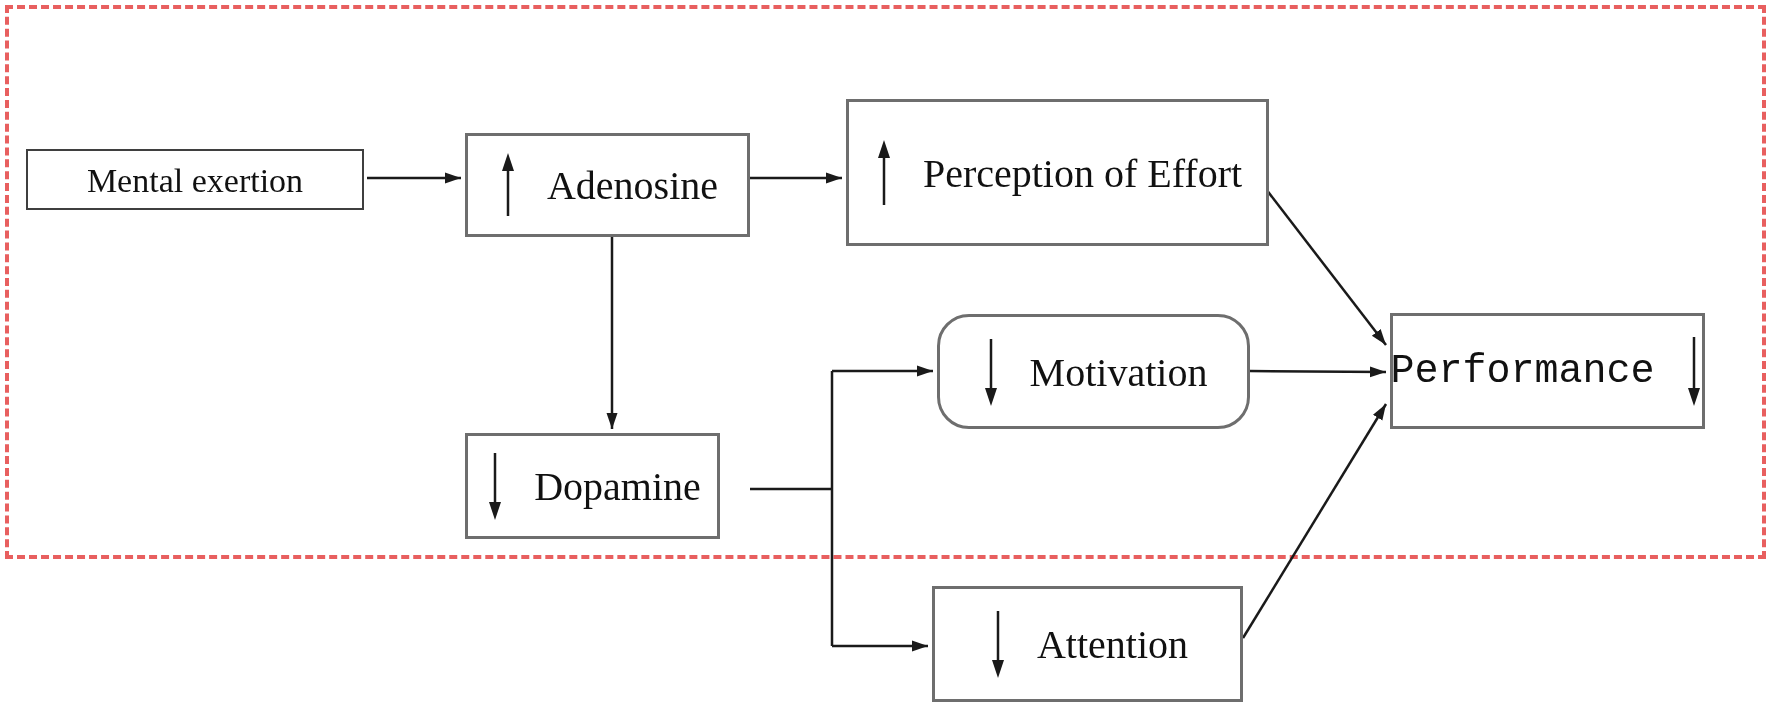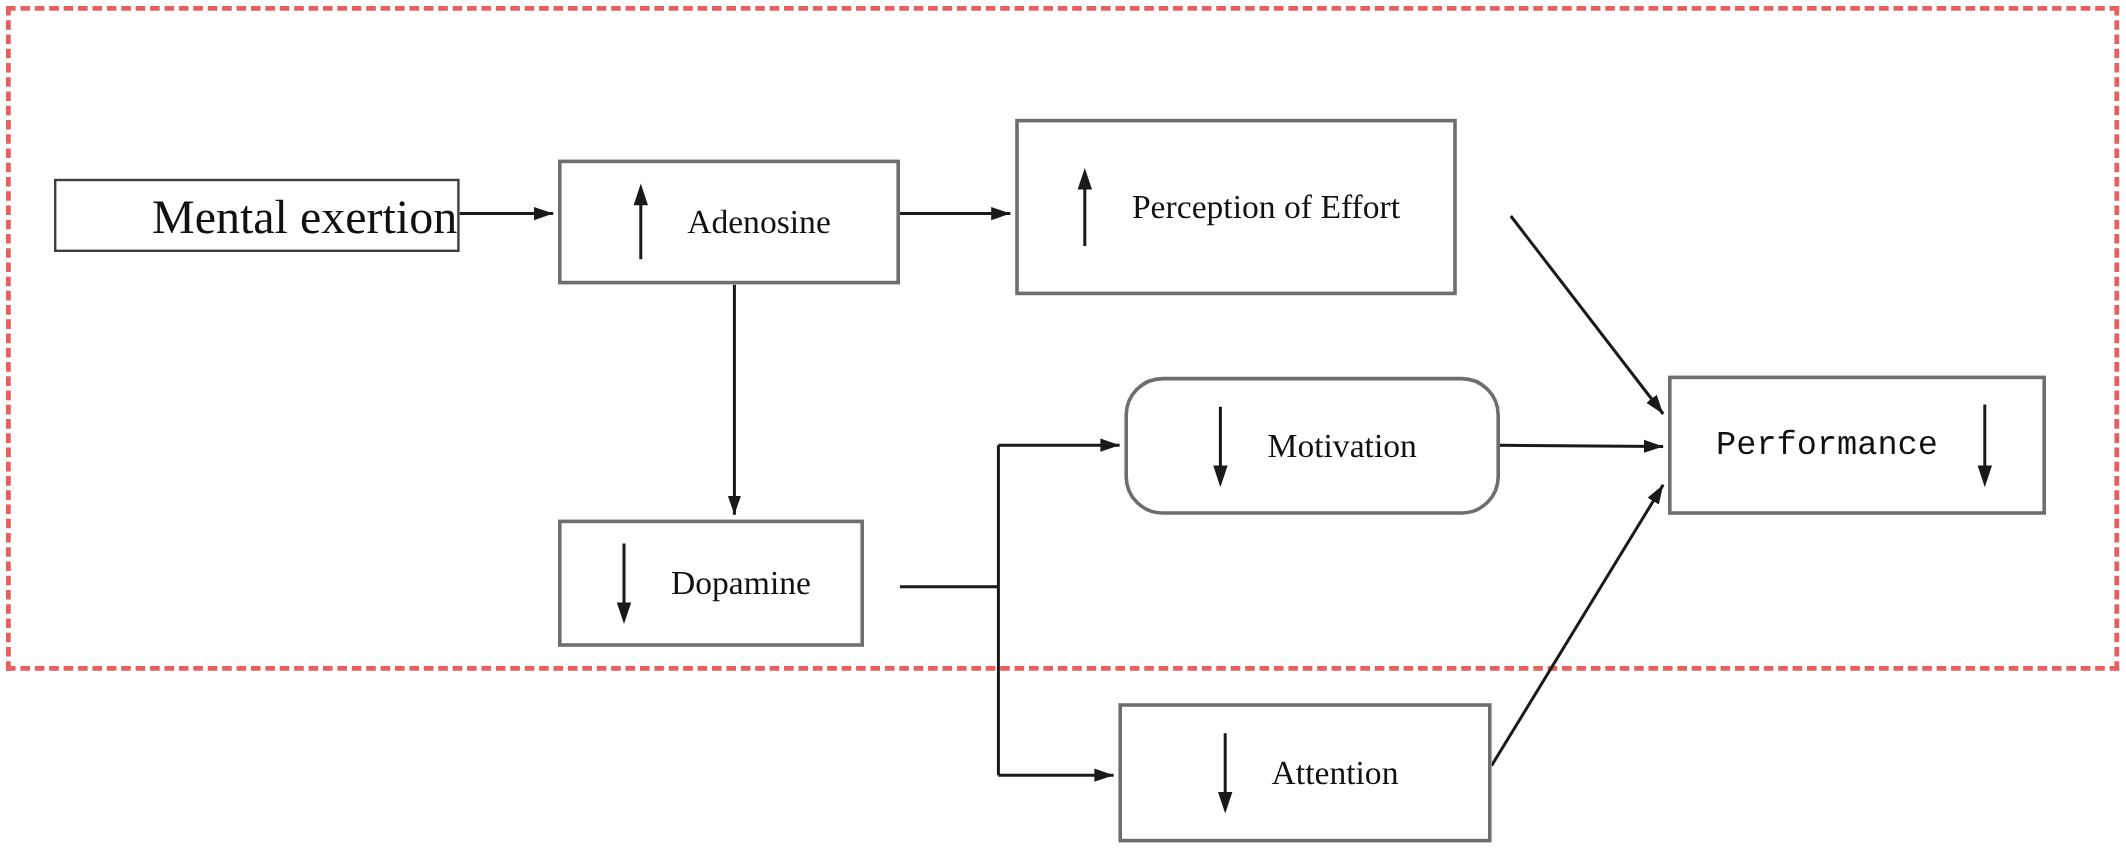--- a/index.html
+++ b/index.html
@@ -32,39 +32,38 @@
   .node {
     position: absolute;
     background: #ffffff;
     border: 3px solid #6e6e6e;
     display: flex;
     align-items: center;
     justify-content: center;
     gap: 28px;
     box-sizing: border-box;
     color: #111111;
-    font-size: 28px;
+    font-size: 40px;
     white-space: nowrap;
   }
   .node .label {
     line-height: 1;
     padding-top: 2px;
   }
   .trend-icon {
     display: block;
     flex: 0 0 auto;
   }
   #node-mental-exertion {
-    left: 45px; top: 149px; width: 338px; height: 61px;
+    left: 26px; top: 149px; width: 338px; height: 61px;
     border: 2px solid #3f3f3f;
-    font-size: 40px;
-    justify-content: flex-end;
+    font-size: 34px;
   }
   #node-adenosine    { left: 465px;  top: 133px; width: 285px; height: 104px; }
-  #node-perception   { left: 846px;  top: 99px;  width: 368px; height: 147px; }
+  #node-perception   { left: 846px;  top: 99px;  width: 423px; height: 147px; }
   #node-dopamine     { left: 465px;  top: 433px; width: 255px; height: 106px; }
   #node-motivation   { left: 937px;  top: 314px; width: 313px; height: 115px; border-radius: 32px; }
   #node-attention    { left: 932px;  top: 586px; width: 311px; height: 116px; }
   #node-performance  { left: 1390px; top: 313px; width: 315px; height: 116px; font-family: Liberation Mono, monospace; }
 </style>
 </head>
 <body>
 
 <div id="stage">
 

